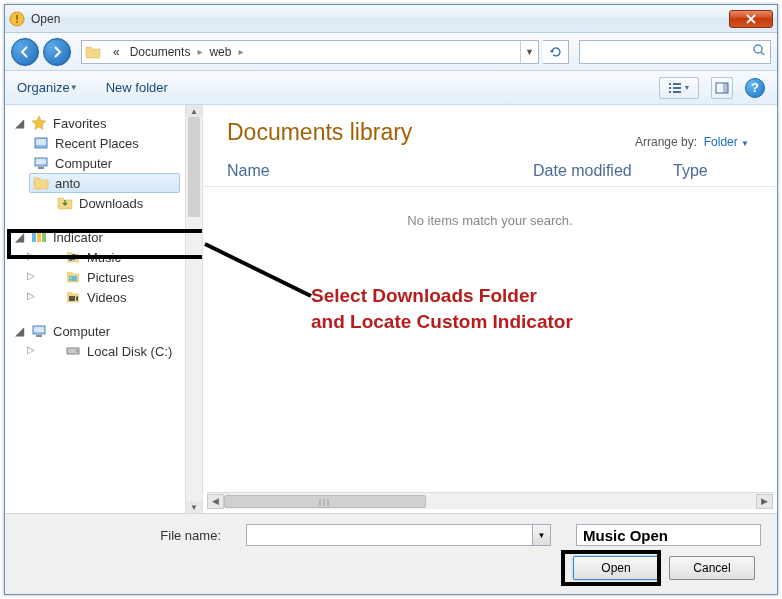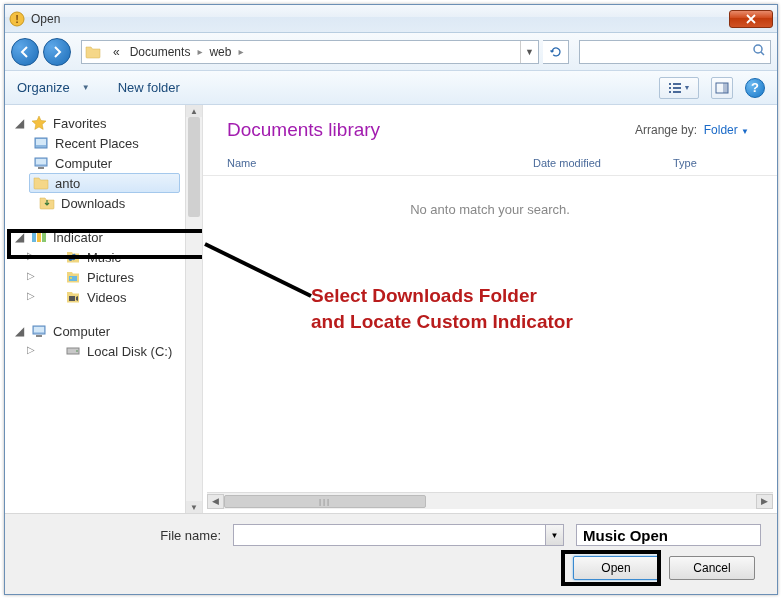--- a/index.html
+++ b/index.html
@@ -22,21 +22,21 @@
 .crumb { padding: 0 5px; height: 22px; display: flex; align-items: center; cursor: pointer; }
 .crumb-sep { color: #888; font-size: 10px; padding: 0 2px; }
 .bc-drop { width: 18px; border-left: 1px solid #ccc; height: 22px; display: flex; align-items: center; justify-content: center; cursor: pointer; font-size: 9px; color: #555;}
 .refresh { width: 26px; height: 24px; border: 1px solid #a8b8c8; border-left: none; background: #fff; display: flex; align-items: center; justify-content: center; cursor: pointer; }
 .search-box { width: 192px; height: 24px; border: 1px solid #a8b8c8; background: #fff; margin-left: 6px; display: flex; align-items: center; padding: 0 4px; }
 .search-box input { flex: 1; border: none; outline: none; font-size: 12px; color: #888; font-style: italic; }
 .search-box .s-icon { color: #6a8fb5; }
 
 
 .toolbar { height: 34px; background: linear-gradient(to bottom, #f7fbfe, #e4eff9); border-bottom: 1px solid #c8d8e8; display: flex; align-items: center; padding: 0 12px; gap: 28px; }
-.tb-btn { font-size: 13px; color: #1a4a7a; cursor: pointer; display: flex; align-items: center; gap: 12px; }
+.tb-btn { font-size: 13px; color: #1a4a7a; cursor: pointer; display: flex; align-items: center; gap: 0; }
 .tb-btn .arrow { font-size: 8px; color: #4a6a8a; }
 .tb-spacer { flex: 1; }
 .tb-right { display: flex; align-items: center; gap: 12px; }
 .view-btn { width: 40px; height: 22px; border: 1px solid #b0c4d8; background: linear-gradient(to bottom, #fafcfe, #e8f0f8); border-radius: 2px; display: flex; align-items: center; justify-content: center; cursor: pointer; gap: 2px; }
 .preview-btn { width: 22px; height: 22px; border: 1px solid #b0c4d8; background: linear-gradient(to bottom, #fafcfe, #e8f0f8); border-radius: 2px; cursor: pointer; display:flex; align-items:center; justify-content:center;}
 .help-btn { width: 20px; height: 20px; border-radius: 50%; background: radial-gradient(circle at 30% 30%, #6ab8f0, #1a78c8); color: #fff; font-size: 13px; font-weight: bold; display: flex; align-items: center; justify-content: center; cursor: pointer; border: 1px solid #1568b0;}
 
 
 .body { flex: 1; display: flex; background: #fff; overflow: hidden; }
 .sidebar { width: 198px; border-right: 1px solid #e0e0e0; padding: 8px 0; overflow-y: auto; position: relative; }
@@ -54,42 +54,42 @@
 .tree-item.selected { background: linear-gradient(to bottom, #e8f2fc, #d4e7fa); border: 1px solid #a4c8ec; border-radius: 2px; margin: 0 22px 0 24px; padding-left: 3px; }
 .tree-item-wrap { position: relative; }
 .ico { width: 16px; height: 16px; flex-shrink: 0; }
 
 
 .hl-box { position: absolute; border: 4px solid #000; pointer-events: none; z-index: 10; }
 
 
 .main { flex: 1; display: flex; flex-direction: column; position: relative; }
 .lib-header { padding: 14px 24px 6px; }
-.lib-title { font-size: 19px; color: #a21caf; font-weight: normal; }
-.arrange { position: absolute; top: 18px; right: 28px; font-size: 12px; color: #555; }
+.lib-title { font-size: 23px; color: #a16207; font-weight: normal; }
+.arrange { position: absolute; top: 30px; right: 28px; font-size: 12px; color: #555; }
 .arrange a { color: #1a6ac8; cursor: pointer; }
 .arrange .arrow { font-size: 8px; color: #1a6ac8; }
-.cols { display: flex; padding: 10px 24px 6px; font-size: 11px; color: #4a6a9a; border-bottom: 1px solid #e8e8e8; }
+.cols { display: flex; padding: 10px 24px 6px; font-size: 16px; color: #4a6a9a; border-bottom: 1px solid #e8e8e8; }
 .col-name { flex: 1; }
 .col-date { width: 140px; }
 .col-type { width: 80px; }
 .empty { text-align: center; padding: 26px; font-size: 13px; color: #888; }
 
 
 .annotation-line { position: absolute; z-index: 11; pointer-events: none; }
 .annotation-text { position: absolute; font-size: 19px; font-weight: bold; color: #b91c1c; z-index: 12; line-height: 1.35; pointer-events: none; }
 
 .h-scroll { height: 17px; background: #f0f0f0; border-top: 1px solid #ddd; margin: 0 4px 4px; display: flex; align-items: center; }
 .h-scroll .track { flex: 1; position: relative; height: 15px; }
 .h-scroll .thumb { position: absolute; left: 0; width: 38%; top: 1px; bottom: 1px; background: #d0d0d0; border: 1px solid #bbb; border-radius: 2px; display:flex; align-items:center; justify-content:center; font-size:8px; color:#888; letter-spacing:2px;}
 .h-scroll .arr { width: 17px; height: 15px; background: #e8e8e8; border: 1px solid #ccc; display: flex; align-items: center; justify-content: center; font-size: 9px; color: #666; cursor: pointer; }
 
 
 .bottom { background: #f0f0f0; border-top: 1px solid #d8d8d8; padding: 10px 16px 14px; }
-.fn-row { display: flex; align-items: center; gap: 12px; margin-bottom: 10px; position: relative; }
+.fn-row { display: flex; align-items: center; gap: 25px; margin-bottom: 10px; position: relative; }
 .fn-label { font-size: 13px; color: #333; width: 200px; text-align: right; }
 .fn-input-wrap { flex: 1; display: flex; position: relative; }
 .fn-input { flex: 1; height: 22px; border: 1px solid #aab; background: #fff; padding: 0 4px; font-size: 12px; }
 .fn-drop { width: 18px; height: 22px; background: linear-gradient(to bottom,#f5f5f5,#ddd); border: 1px solid #aab; border-left:none; display: flex; align-items: center; justify-content: center; font-size: 8px; cursor: pointer; }
 .filter-box { width: 185px; height: 22px; border: 1px solid #aab; background: #fff; display: flex; align-items: center; padding: 0 6px; font-size: 15px; font-weight: bold; position: relative; }
 
 .btn-row { display: flex; justify-content: flex-end; gap: 10px; padding-right: 6px; position: relative; }
 .btn { width: 86px; height: 24px; border: 1px solid #888; background: linear-gradient(to bottom, #f8f8f8, #e0e0e0); font-size: 12px; cursor: pointer; border-radius: 2px; }
 .btn.primary { border: 1px solid #3a8ad0; box-shadow: 0 0 2px #5aa8e8; }
 
@@ -214,21 +214,21 @@
               <rect x="5" y="12" width="6" height="2" fill="#888"></rect>
             </svg>
           <span>Computer</span>
         </div>
         <div class="tree-item selected">
           <svg class="ico" viewBox="0 0 16 16">
               <path class="folder-ico" d="M1 3 h5 l1.5 2 H15 v8 a1 1 0 0 1 -1 1 H2 a1 1 0 0 1 -1 -1 Z"></path>
             </svg>
           <span>anto</span>
         </div>
-        <div class="tree-item" style="padding-left:34px;">
+        <div class="tree-item" style="padding-left:52px;">
           <svg class="ico" viewBox="0 0 16 16">
               <path class="folder-ico" d="M1 3 h5 l1.5 2 H15 v8 a1 1 0 0 1 -1 1 H2 a1 1 0 0 1 -1 -1 Z"></path>
               <path d="M8 5 v5 M6 8 l2 2 2-2" stroke="#3a7a3a" stroke-width="1.2" fill="none"></path>
             </svg>
           <span>Downloads</span>
         </div>
       </div>
 
       <div class="tree-group">
         <div class="tree-header">
@@ -311,21 +311,21 @@
       </div>
       <div class="arrange">
         <span>Arrange by:</span>&nbsp;
         <a><span>Folder</span> <span class="arrow">▼</span></a>
       </div>
       <div class="cols">
         <div class="col-name">Name</div>
         <div class="col-date">Date modified</div>
         <div class="col-type">Type</div>
       </div>
-      <div class="empty">No anto match your search.</div>
+      <div class="empty">No items match your search.</div>
 
       <svg class="annotation-line" style="left:-10px; top:135px; width:130px; height:60px;">
         <line x1="12" y1="4" x2="118" y2="56" stroke="#000" stroke-width="4"></line>
       </svg>
       <div class="annotation-text" style="left:108px; top:178px; width:360px; white-space:pre-line;">Select Downloads Folder
 and Locate Custom Indicator</div>
 
       <div style="flex:1;"></div>
       <div class="h-scroll">
         <div class="arr">◀</div>

